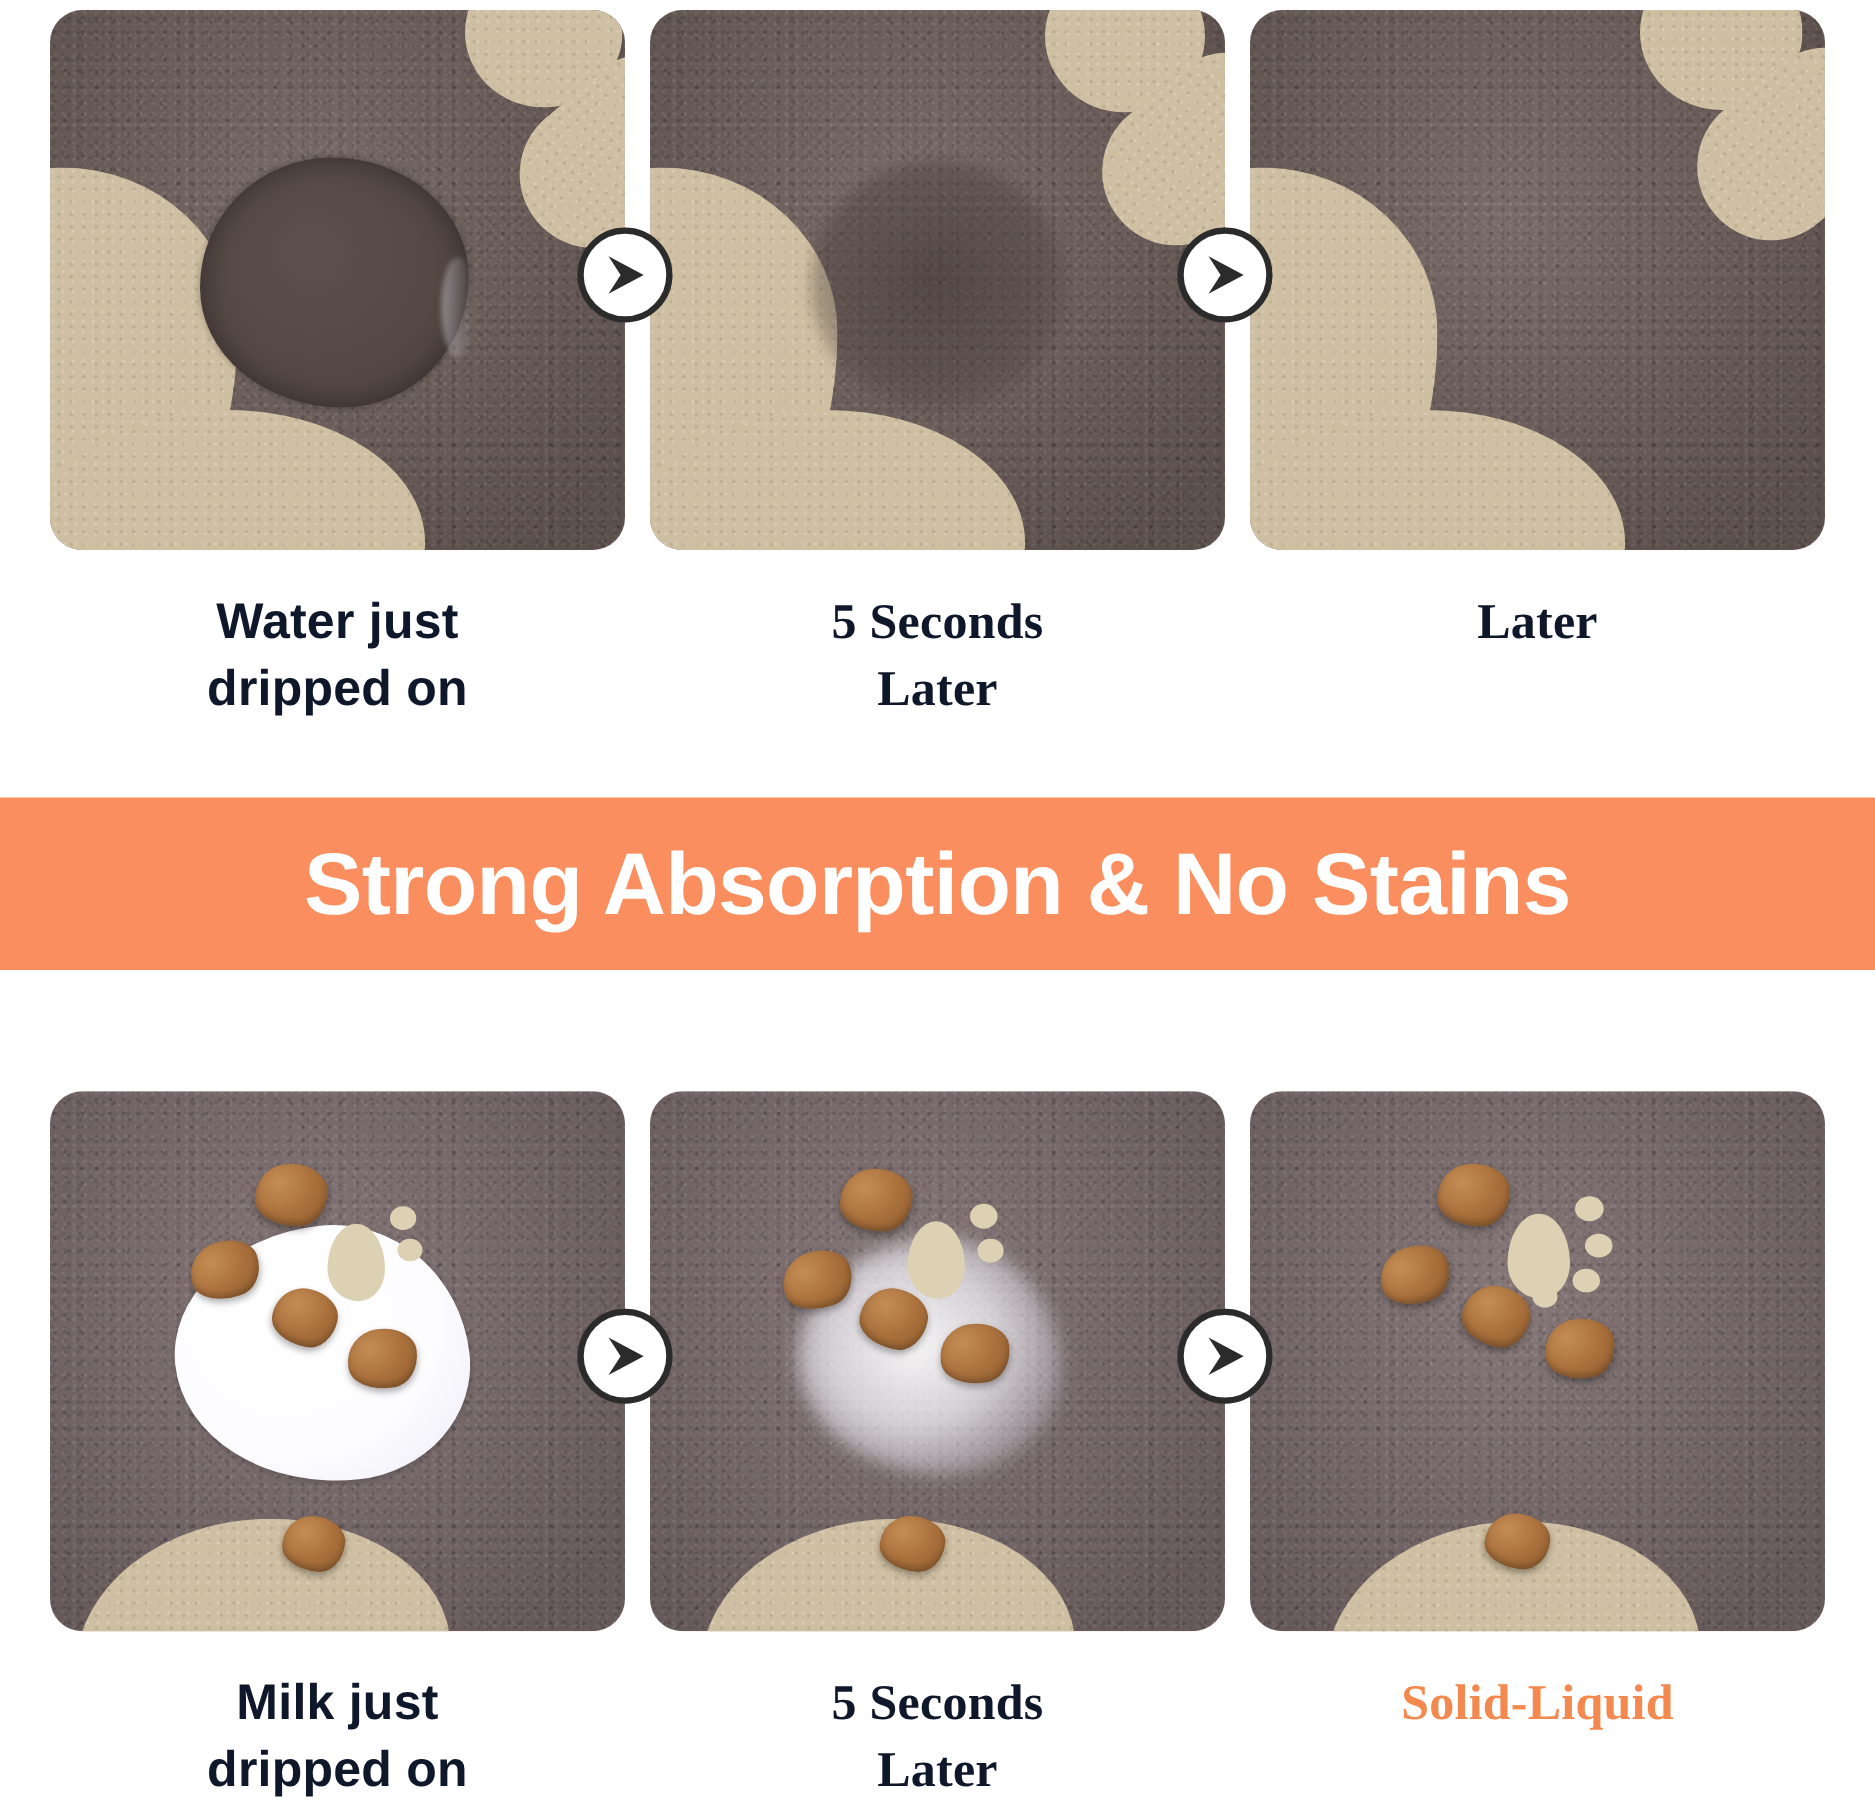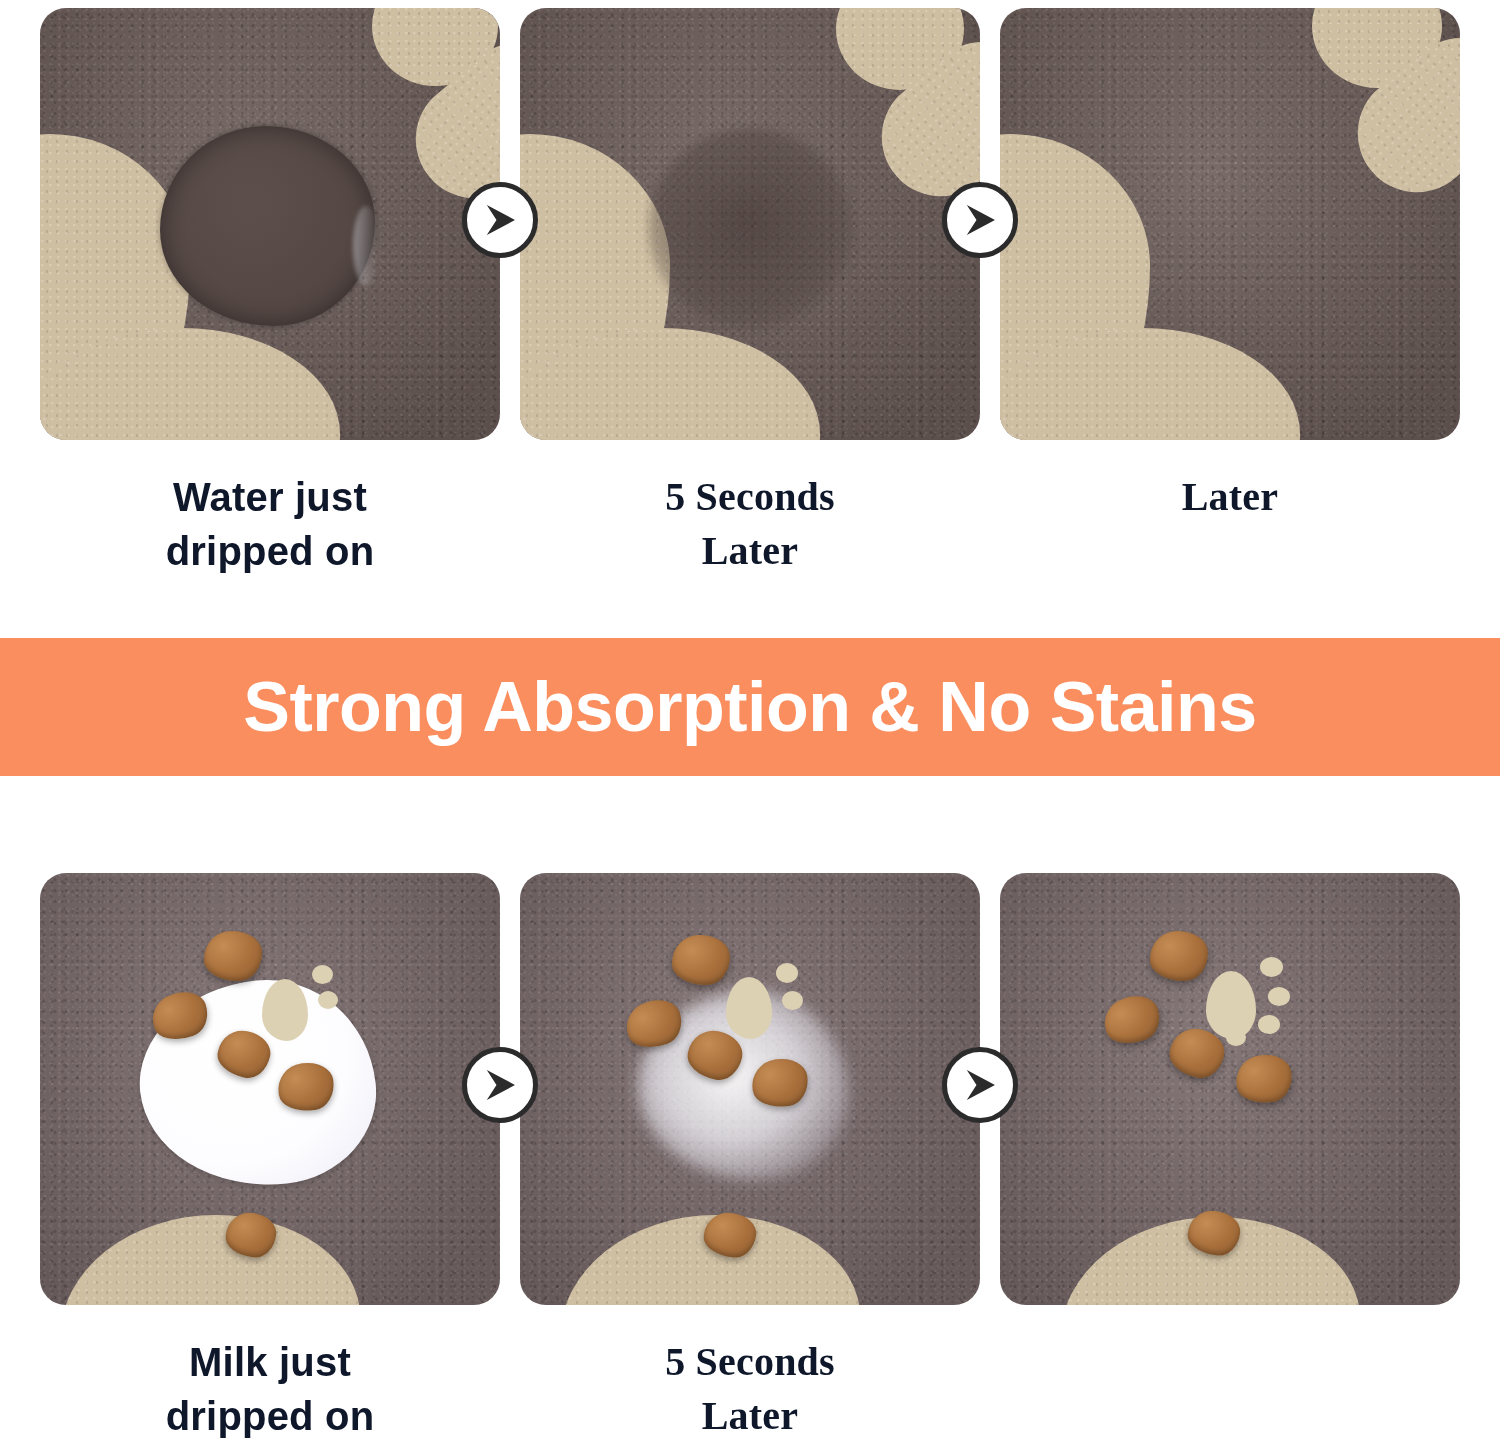--- a/index.html
+++ b/index.html
@@ -360,16 +360,17 @@
   <div class="caption-row bottom">
     <div class="caption">
       <span class="ln">Milk just</span>
       <span class="ln">dripped on</span>
     </div>
     <div class="caption gap-l">
       <span class="ln">5 Seconds</span>
       <span class="ln">Later</span>
     </div>
     <div class="caption gap-l accent">
+      <span class="ln">Solid-Liquid</span>
     </div>
   </div>
 
 </div>
 
 </body></html>

